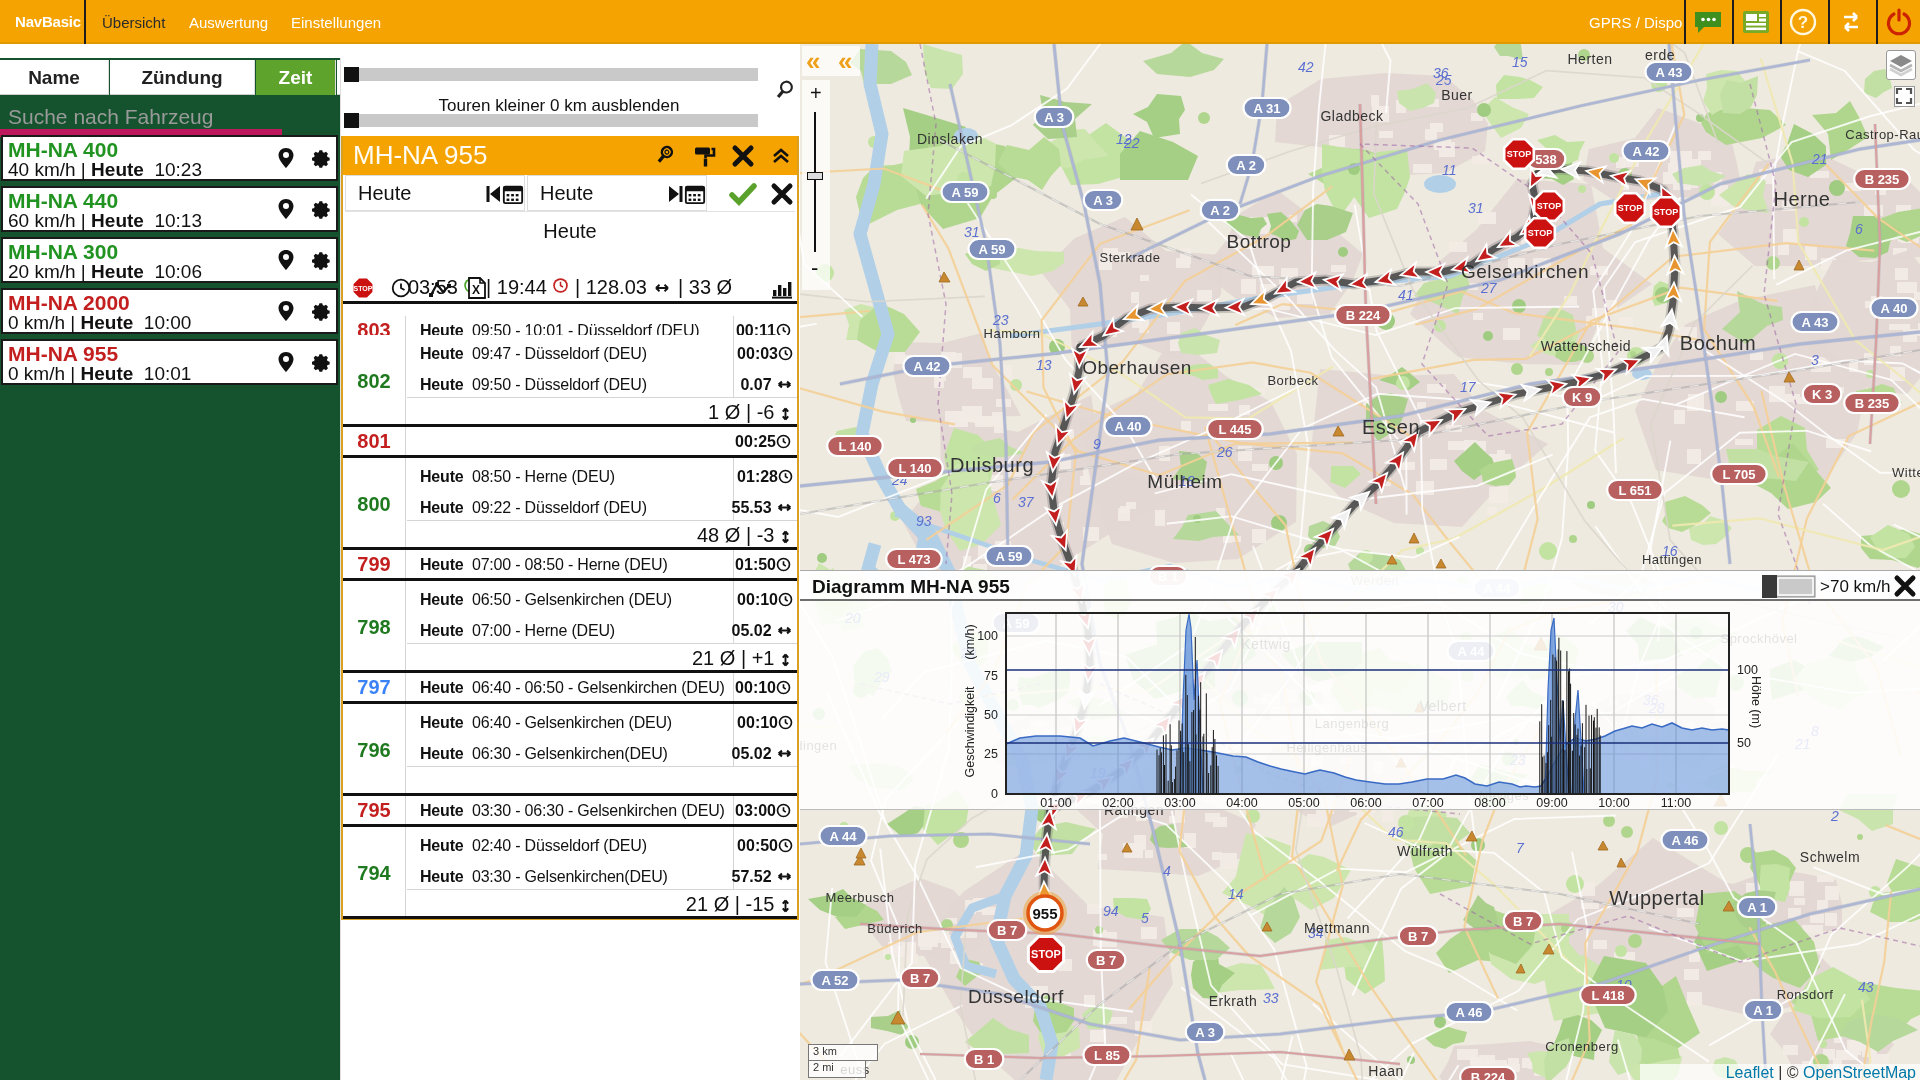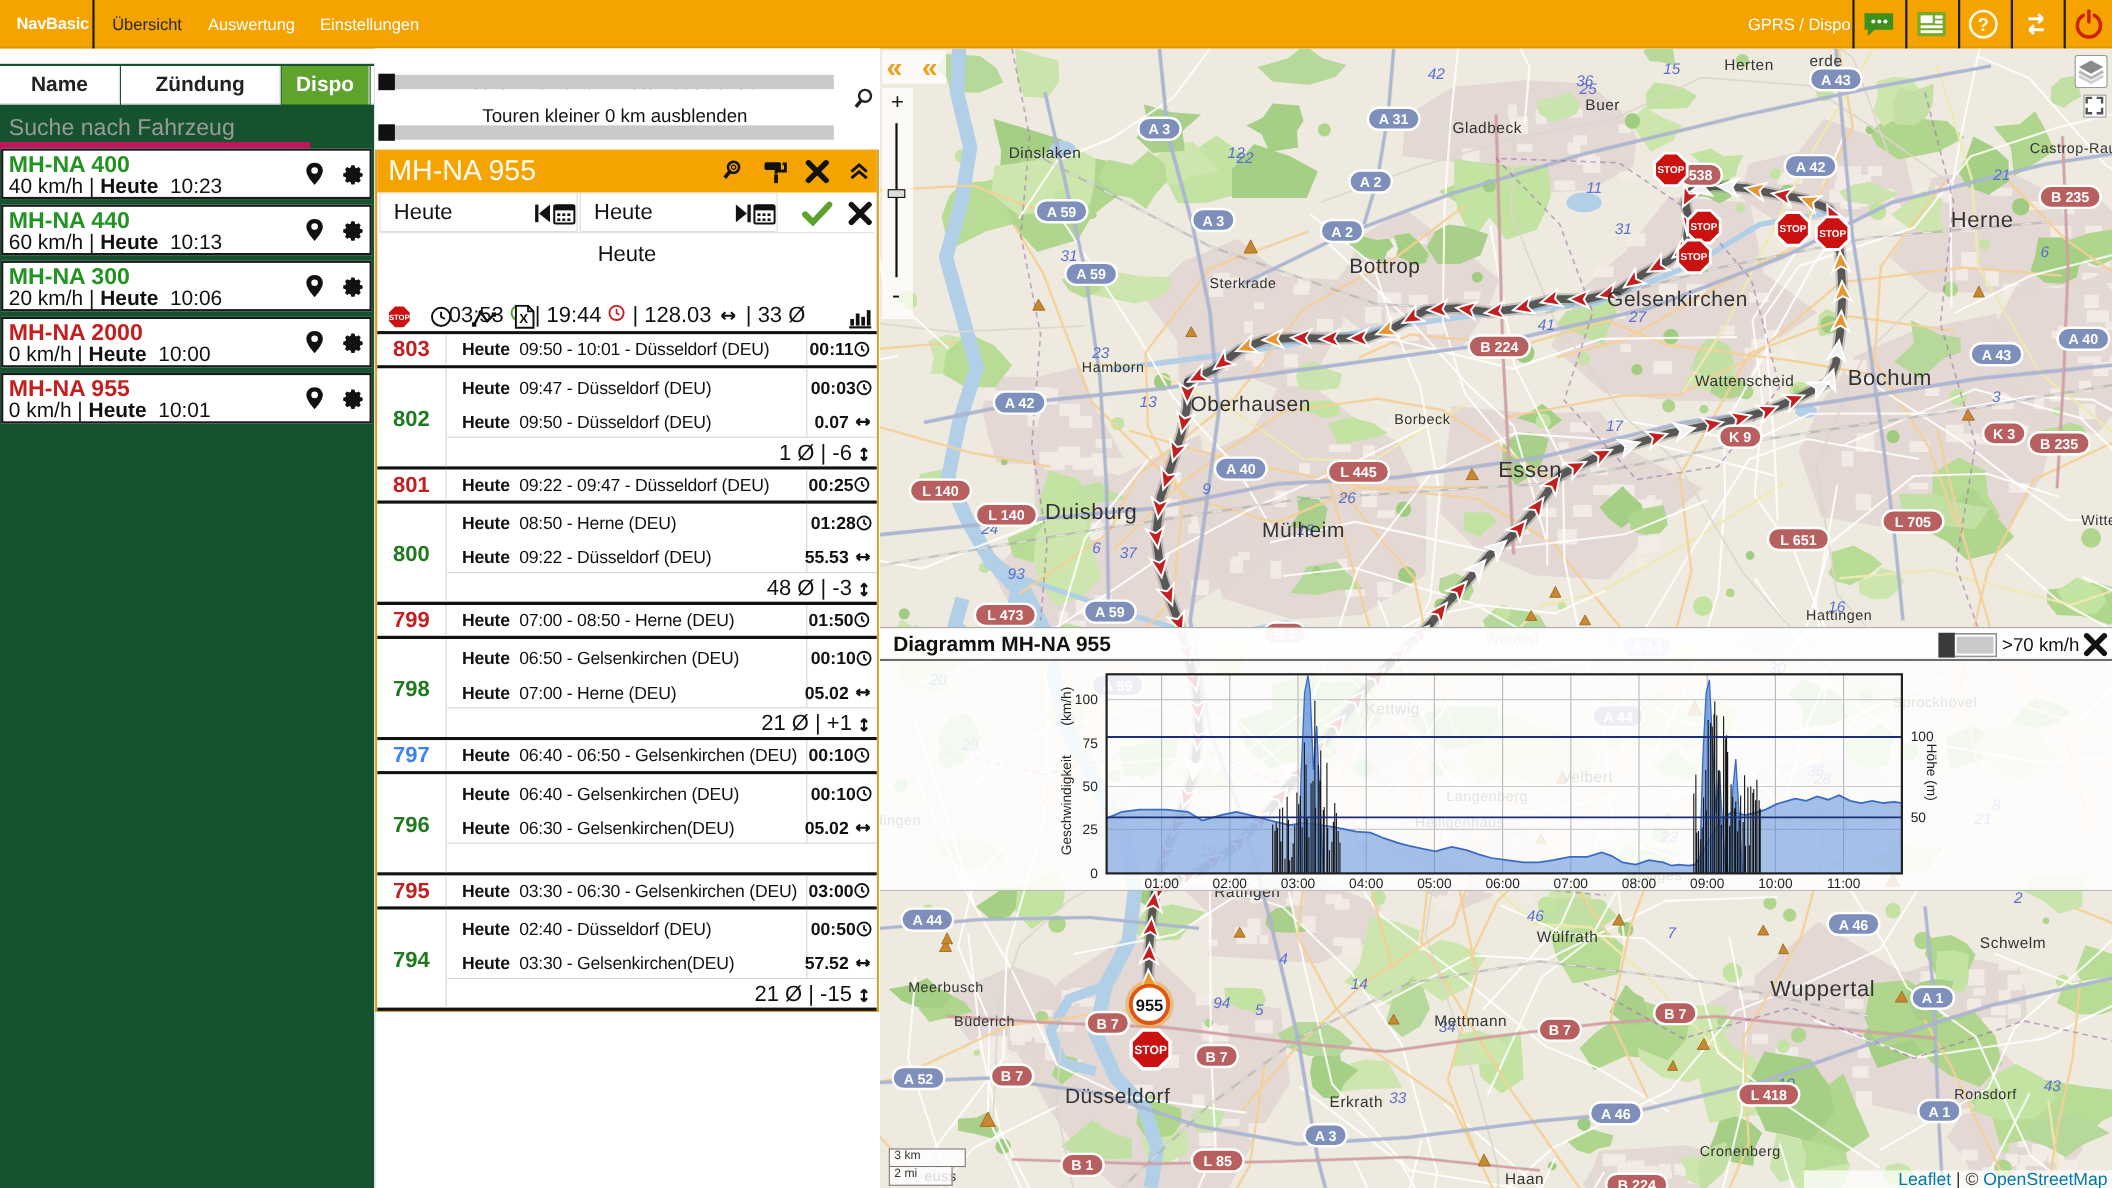--- a/index.html
+++ b/index.html
@@ -1486,21 +1486,21 @@
  <text x="245" y="875" font-size="15" font-weight="bold" fill="#111" text-anchor="middle" font-family="Liberation Sans,sans-serif">955</text>
 </g>
       <path d="M263.6,917.3 L253.3,927.6 L238.7,927.6 L228.4,917.3 L228.4,902.7 L238.7,892.4 L253.3,892.4 L263.6,902.7 Z" fill="#cc1111" stroke="#ffffff" stroke-width="3.0"></path>
       <text x="246" y="914.0" font-size="11" fill="#fff" text-anchor="middle" font-weight="bold" font-family="Liberation Sans,sans-serif">STOP</text>
 </svg>
   </div>
 
 <div id="leftpanel">
   <div class="tab" style="left:0;width:109px">Name</div>
   <div class="tab" style="left:110px;width:145px">Zündung</div>
-  <div class="tab" style="left:256px;width:80px;background:#5ea32c;color:#fff;border-bottom:none">Dispo</div>
+  <div class="tab" style="left:256px;width:80px;background:#5ea32c;color:#fff;border-bottom:none">Zeit</div>
   <div class="tab" style="left:337px;width:4px"></div>
   <div id="search">
       <span>Suche nach Fahrzeug</span>
     </div>
   <div class="vcard" style="top:77px">
   <div class="vname" style="color:#219321">MH-NA 400</div>
   <div class="vline">40 km/h | <b>Heute</b>&nbsp; 10:23</div>
   <div class="vpin"><svg width="18" height="22" viewBox="0 0 18 22">
           <path d="M9,1 C4.6,1 1.5,4.2 1.5,8.2 C1.5,13.3 9,21 9,21 C9,21 16.5,13.3 16.5,8.2 C16.5,4.2 13.4,1 9,1 Z M9,11 A3,3 0 1 1 9,5 A3,3 0 1 1 9,11 Z" fill="#111"></path>
         </svg></div>
@@ -1669,21 +1669,21 @@
         </svg></div>
     <div class="abs" style="left:428px;top:1px"><svg width="22" height="22" viewBox="0 0 22 22">
           <rect x="2" y="13" width="3.4" height="6" fill="#111"></rect>
           <rect x="7" y="8" width="3.4" height="11" fill="#111"></rect>
           <rect x="12" y="11" width="3.4" height="8" fill="#111"></rect>
           <rect x="17" y="5" width="3.4" height="14" fill="#111"></rect>
           <rect x="1" y="19.6" width="20" height="2" fill="#111"></rect>
         </svg></div>
   </div>
   <div id="ttable">
-      <div class="trow" style="top:0px;height:31px">
+      <div class="trow" style="top:12px;height:31px">
   <div class="tnum" style="color:#c41f1f;line-height:29px">803</div>
   <div class="tmid" style="line-height:29px"><b>Heute</b>&nbsp;&nbsp;09:50 - 10:01 - Düsseldorf (DEU)</div>
   <div class="tright" style="line-height:29px"><b>00:11</b><svg width="15" height="15" viewBox="0 0 20 20" style="vertical-align:-2px">
             <circle cx="10" cy="10" r="8" fill="none" stroke="#111" stroke-width="2.2"></circle>
             <path d="M10 5.6 V10 L13 12.2" fill="none" stroke="#111" stroke-width="2.2"></path>
           </svg></div>
 </div>
       <div class="tgrp" style="top:31px;height:92px">
   <div class="tnum" style="color:#1f7a1f;line-height:92px">802</div>
   <div class="tgmid">
@@ -1699,21 +1699,20 @@
               <path d="M3 6 H17 M3 6 L7 2.6 M3 6 L7 9.4 M17 6 L13 2.6 M17 6 L13 9.4" stroke="#111" stroke-width="2.4" fill="none"></path>
             </svg></div>
   </div>
   <div class="tdiv"></div>
   <div class="tfoot">1 Ø | -6&nbsp;<svg width="11" height="16" viewBox="0 0 12 20" style="vertical-align:-3px">
             <path d="M6 3 V17 M6 3 L2.6 7 M6 3 L9.4 7 M6 17 L2.6 13 M6 17 L9.4 13" stroke="#111" stroke-width="2.4" fill="none"></path>
           </svg></div>
 </div>
       <div class="trow" style="top:123px;height:31px">
   <div class="tnum" style="color:#c41f1f;line-height:29px">801</div>
-  <div class="tmid" style="line-height:29px"><b>Heute</b>&nbsp;&nbsp;09:22 - 09:47 - Düsseldorf (DEU)</div>
   <div class="tright" style="line-height:29px"><b>00:25</b><svg width="15" height="15" viewBox="0 0 20 20" style="vertical-align:-2px">
             <circle cx="10" cy="10" r="8" fill="none" stroke="#111" stroke-width="2.2"></circle>
             <path d="M10 5.6 V10 L13 12.2" fill="none" stroke="#111" stroke-width="2.2"></path>
           </svg></div>
 </div>
       <div class="tgrp" style="top:154px;height:92px">
   <div class="tnum" style="color:#1f7a1f;line-height:92px">800</div>
   <div class="tgmid">
     <div class="tgl"><span><b>Heute</b>&nbsp;&nbsp;08:50 - Herne (DEU)</span></div>
     <div class="tgl"><span><b>Heute</b>&nbsp;&nbsp;09:22 - Düsseldorf (DEU)</span></div>

